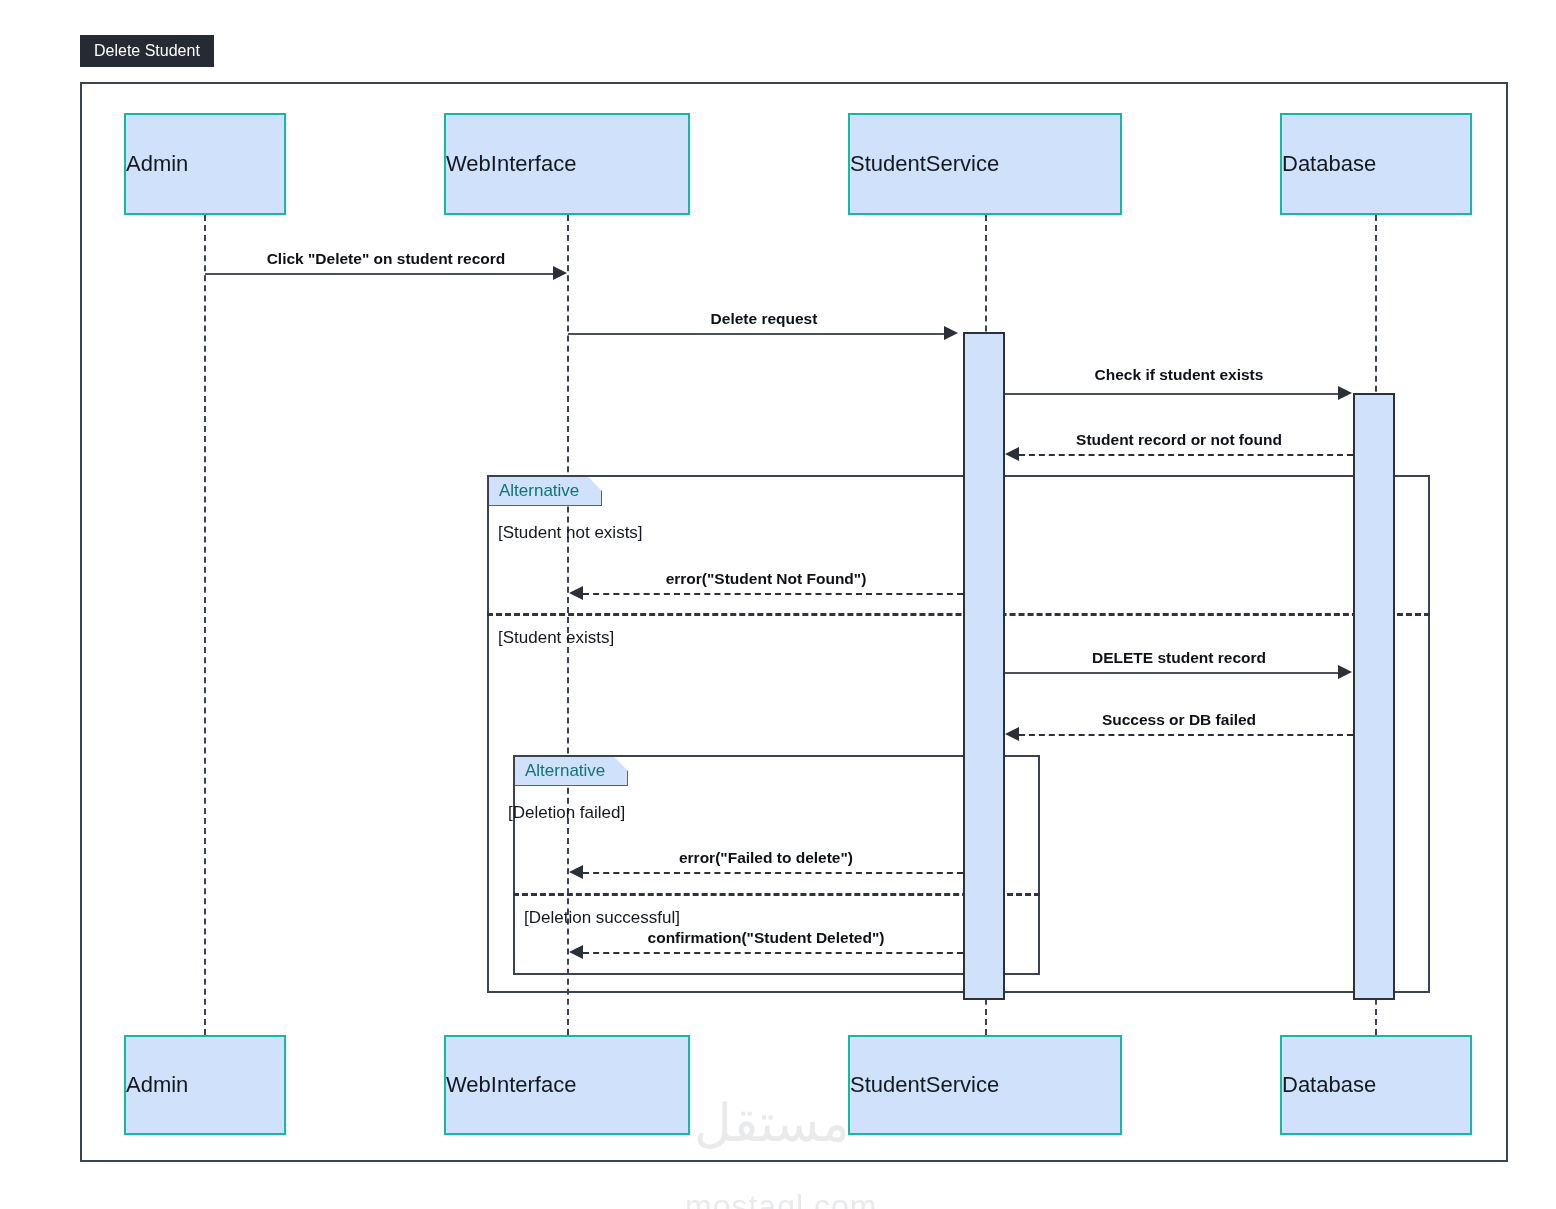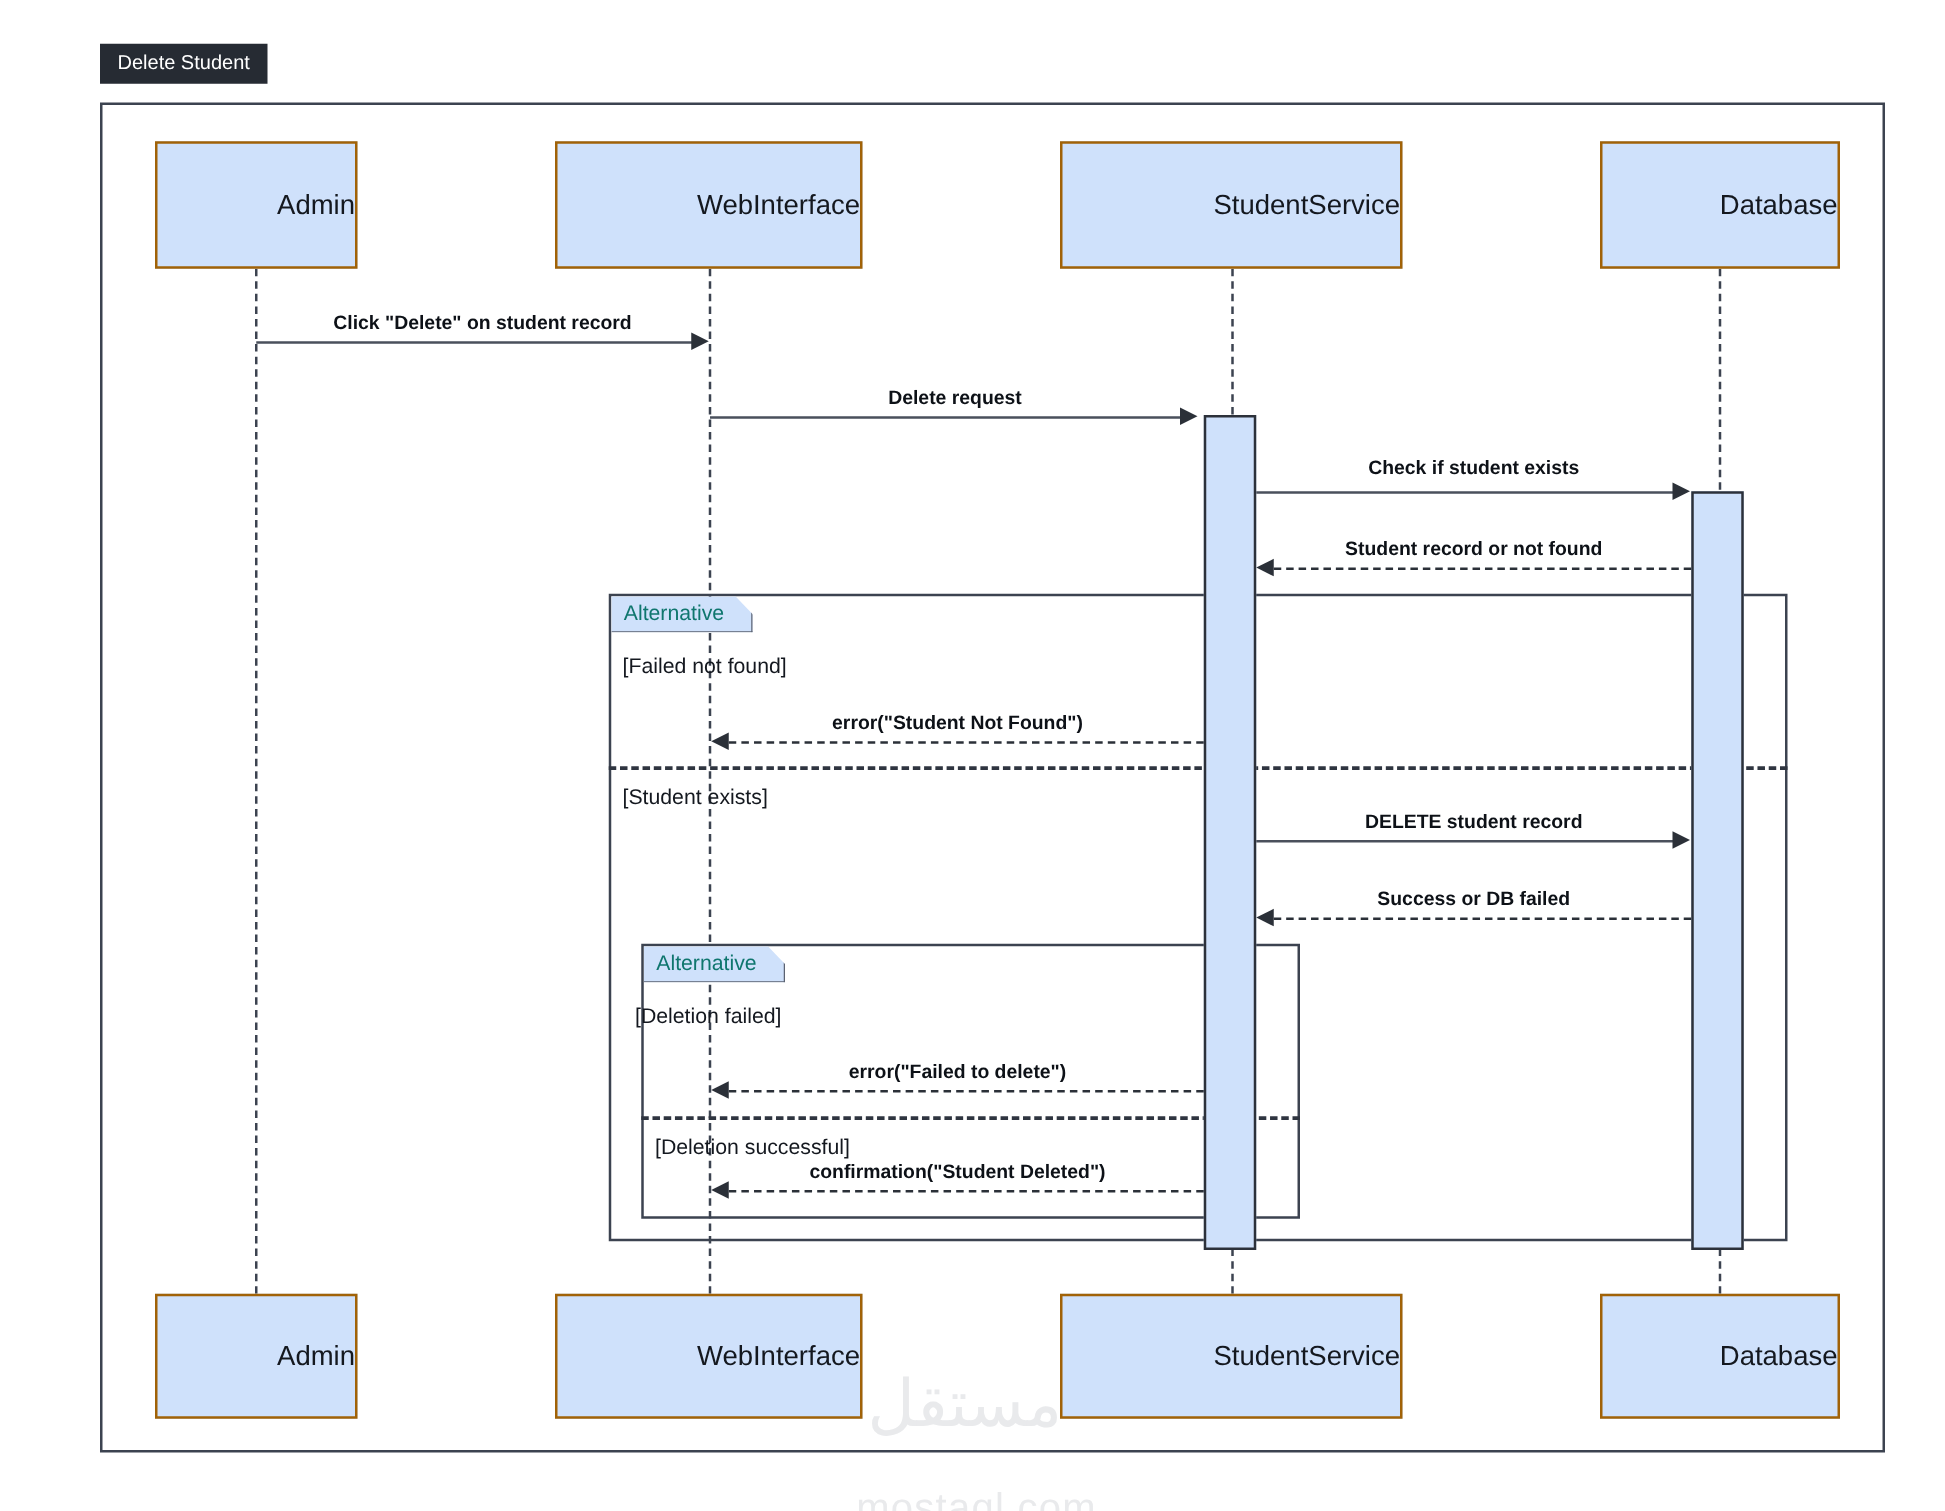--- a/index.html
+++ b/index.html
@@ -38,25 +38,25 @@
     top: 82px;
     width: 1428px;
     height: 1080px;
     border: 2px solid #3c4350;
     box-sizing: border-box;
     background: #ffffff;
   }
   .participant {
     position: absolute;
     background: #cfe1fb;
-    border: 2px solid #a16207;
+    border: 2px solid #14b8a6;
     box-sizing: border-box;
     display: flex;
     align-items: center;
-    justify-content: flex-end;
+    justify-content: flex-start;
     font-size: 22px;
     color: #14181f;
   }
   .lifeline {
     position: absolute;
     width: 0;
     border-left: 2px dashed #3c4350;
   }
   .activation {
     position: absolute;
@@ -166,21 +166,21 @@
   </div>
   <div class="participant" style="left:848px; top:113px; width:274px; height:102px;">
     <span>StudentService</span>
   </div>
   <div class="participant" style="left:1280px; top:113px; width:192px; height:102px;">
     <span>Database</span>
   </div>
 
   <div class="frag" style="left:487px; top:475px; width:943px; height:518px;"></div>
   <div class="frag-label" style="left:489px; top:477px;">Alternative</div>
-  <div class="guard" style="left:498px; top:523px;">[Failed not found]</div>
+  <div class="guard" style="left:498px; top:523px;">[Student not exists]</div>
   <div class="divider" style="left:487px; top:613px; width:943px;"></div>
   <div class="guard" style="left:498px; top:628px;">[Student exists]</div>
 
   <div class="frag" style="left:513px; top:755px; width:527px; height:220px;"></div>
   <div class="frag-label" style="left:515px; top:757px;">Alternative</div>
   <div class="guard" style="left:508px; top:803px;">[Deletion failed]</div>
   <div class="divider" style="left:513px; top:893px; width:527px;"></div>
   <div class="guard" style="left:524px; top:908px;">[Deletion successful]</div>
 
   <div class="activation" style="left:963px; top:332px; width:42px; height:668px;"></div>

